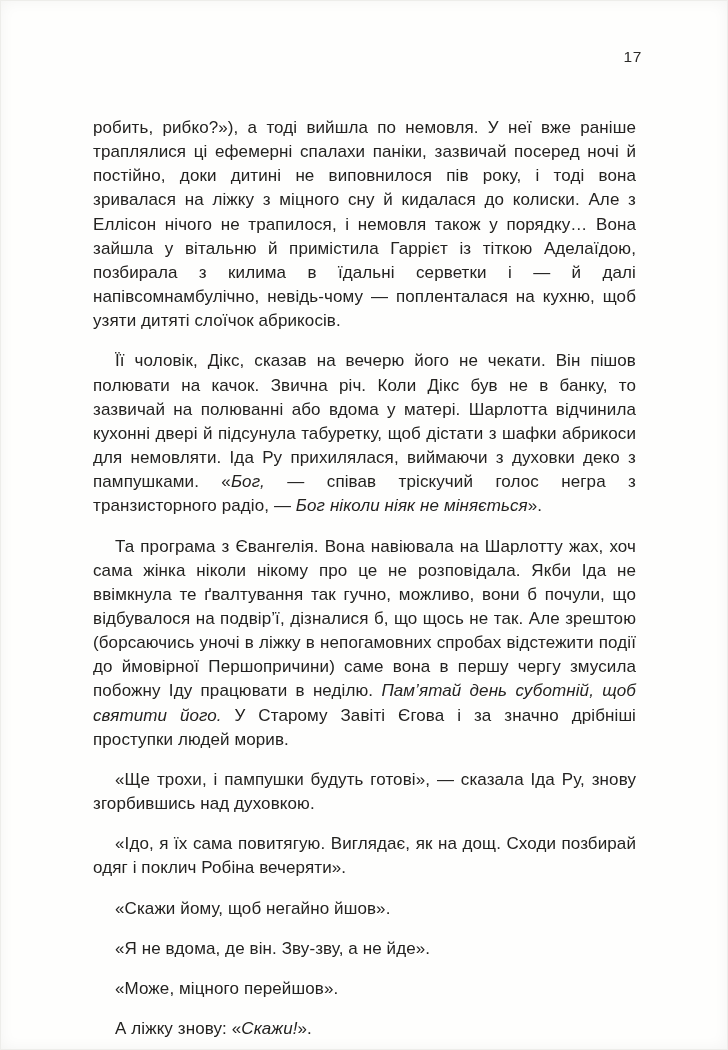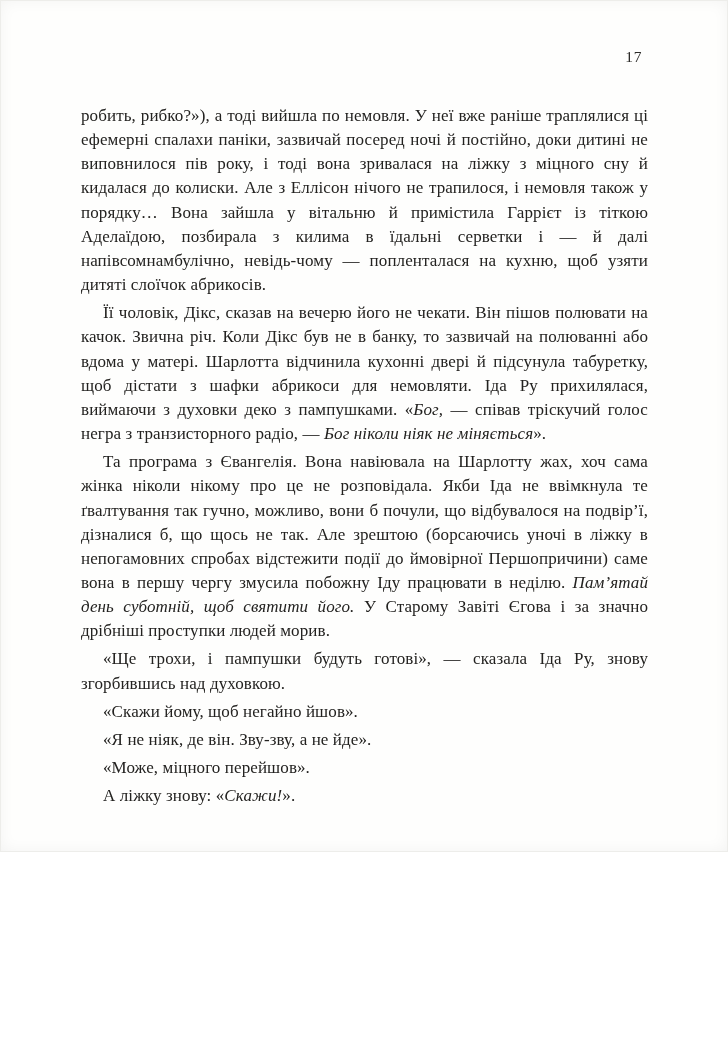--- a/index.html
+++ b/index.html
@@ -3,26 +3,26 @@
 <meta charset="utf-8">
 <style>
   html, body {
     margin: 0;
     padding: 0;
     background: #ffffff;
   }
   .page {
     position: relative;
     width: 728px;
-    height: 852px;
+    height: 1050px;
     background: #fefefdff;
     background-color: #fefefd;
     overflow: hidden;
     box-shadow: inset 0 0 0 1px #ededea, inset 0 0 16px rgba(0,0,0,0.05);
-    font-family: Liberation Serif, serif;
+    font-family: Liberation Sans, sans-serif;
   }
   .pagenum {
     position: absolute;
     top: 48px;
     left: 77px;
     right: 86px;
     text-align: right;
     font-size: 15.5px;
     color: #2b2a28;
     letter-spacing: 0.6px;
@@ -32,40 +32,41 @@
     top: 100px;
     left: 77px;
     right: 76px;
     color: #232220;
     font-size: 17px;
     line-height: 24.15px;
     text-align: justify;
     letter-spacing: 0.1px;
   }
   p.para {
-    margin: 4px;
+    margin: 16px;
     padding: 0;
   }
   p.para.indent {
     text-indent: 22px;
   }
   .it {
     font-style: italic;
   }
 </style>
 </head>
 <body>
 
 <div class="page">
   <div class="pagenum">17</div>
   <div class="textblock">
     <div>
         <p class="para"><span class="">робить, рибко?»), а тоді вийшла по немовля. У неї вже раніше траплялися ці ефемерні спалахи паніки, зазвичай посеред ночі й постійно, доки дитині не виповнилося пів року, і тоді вона зривалася на ліжку з міцного сну й кидалася до колиски. Але з Еллісон нічого не трапилося, і немовля також у порядку… Вона зайшла у вітальню й примістила Гаррієт із тіткою Аделаїдою, позбирала з килима в їдальні серветки і — й далі напівсомнамбулічно, невідь-чому — попленталася на кухню, щоб узяти дитяті слоїчок абрикосів.</span></p>
         <p class="para indent"><span class="">Її чоловік, Дікс, сказав на вечерю його не чекати. Він пішов полювати на качок. Звична річ. Коли Дікс був не в банку, то зазвичай на полюванні або вдома у матері. Шарлотта відчинила кухонні двері й підсунула табуретку, щоб дістати з шафки абрикоси для немовляти. Іда Ру прихилялася, виймаючи з духовки деко з пампушками. «</span><span class="it">Бог,</span><span class=""> — співав тріскучий голос негра з транзисторного радіо, — </span><span class="it">Бог ніколи ніяк не міняється</span><span class="">».</span></p>
         <p class="para indent"><span class="">Та програма з Євангелія. Вона навіювала на Шарлотту жах, хоч сама жінка ніколи нікому про це не розповідала. Якби Іда не ввімкнула те ґвалтування так гучно, можливо, вони б почули, що відбувалося на подвір’ї, дізналися б, що щось не так. Але зрештою (борсаючись уночі в ліжку в непогамовних спробах відстежити події до ймовірної Першопричини) саме вона в першу чергу змусила побожну Іду працювати в неділю. </span><span class="it">Пам’ятай день суботній, щоб святити його.</span><span class=""> У Старому Завіті Єгова і за значно дрібніші проступки людей морив.</span></p>
         <p class="para indent"><span class="">«Ще трохи, і пампушки будуть готові», — сказала Іда Ру, знову згорбившись над духовкою.</span></p>
+        <p class="para indent"><span class="">«Ідо, я їх сама повитягую. Виглядає, як на дощ. Сходи позбирай одяг і поклич Робіна вечеряти».</span></p>
         <p class="para indent"><span class="">«Скажи йому, щоб негайно йшов».</span></p>
-        <p class="para indent"><span class="">«Я не ніяк, де він. Зву-зву, а не йде».</span></p>
+        <p class="para indent"><span class="">«Я не вдома, де він. Зву-зву, а не йде».</span></p>
         <p class="para indent"><span class="">«Може, міцного перейшов».</span></p>
         <p class="para indent"><span class="">А ліжку знову: «</span><span class="it">Скажи!</span><span class="">».</span></p>
       </div>
   </div>
 </div>
 
 </body></html>

